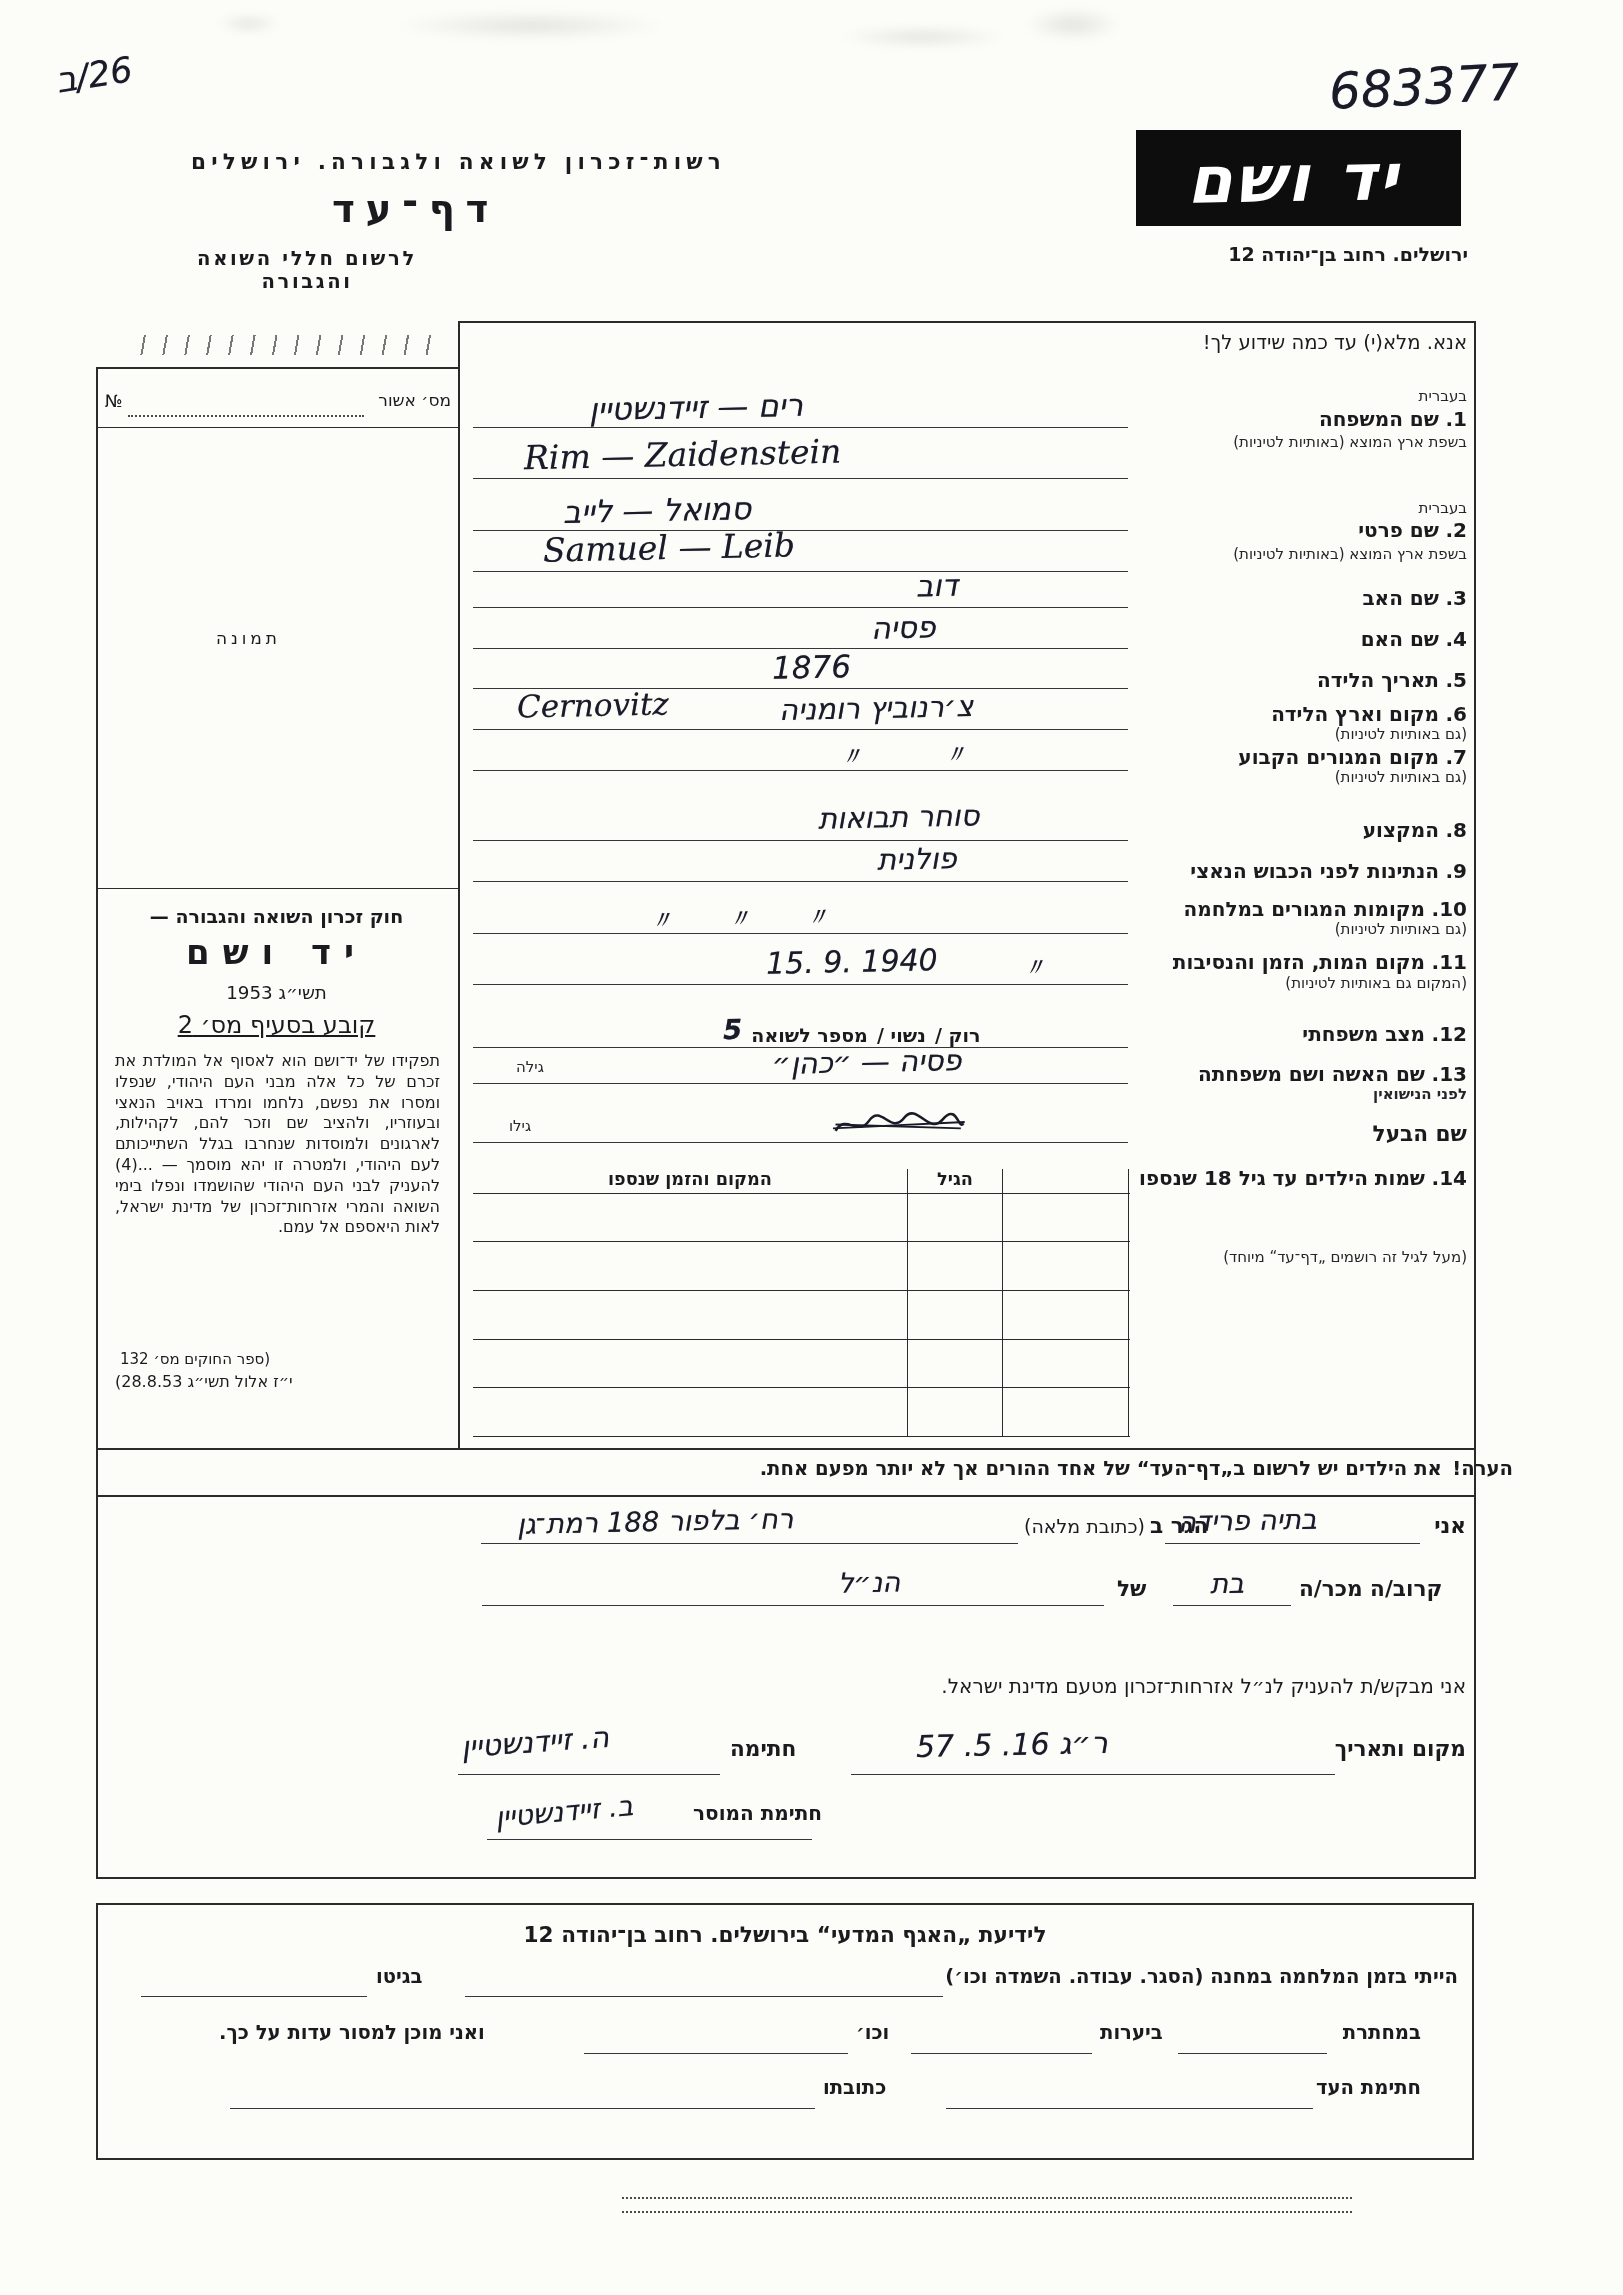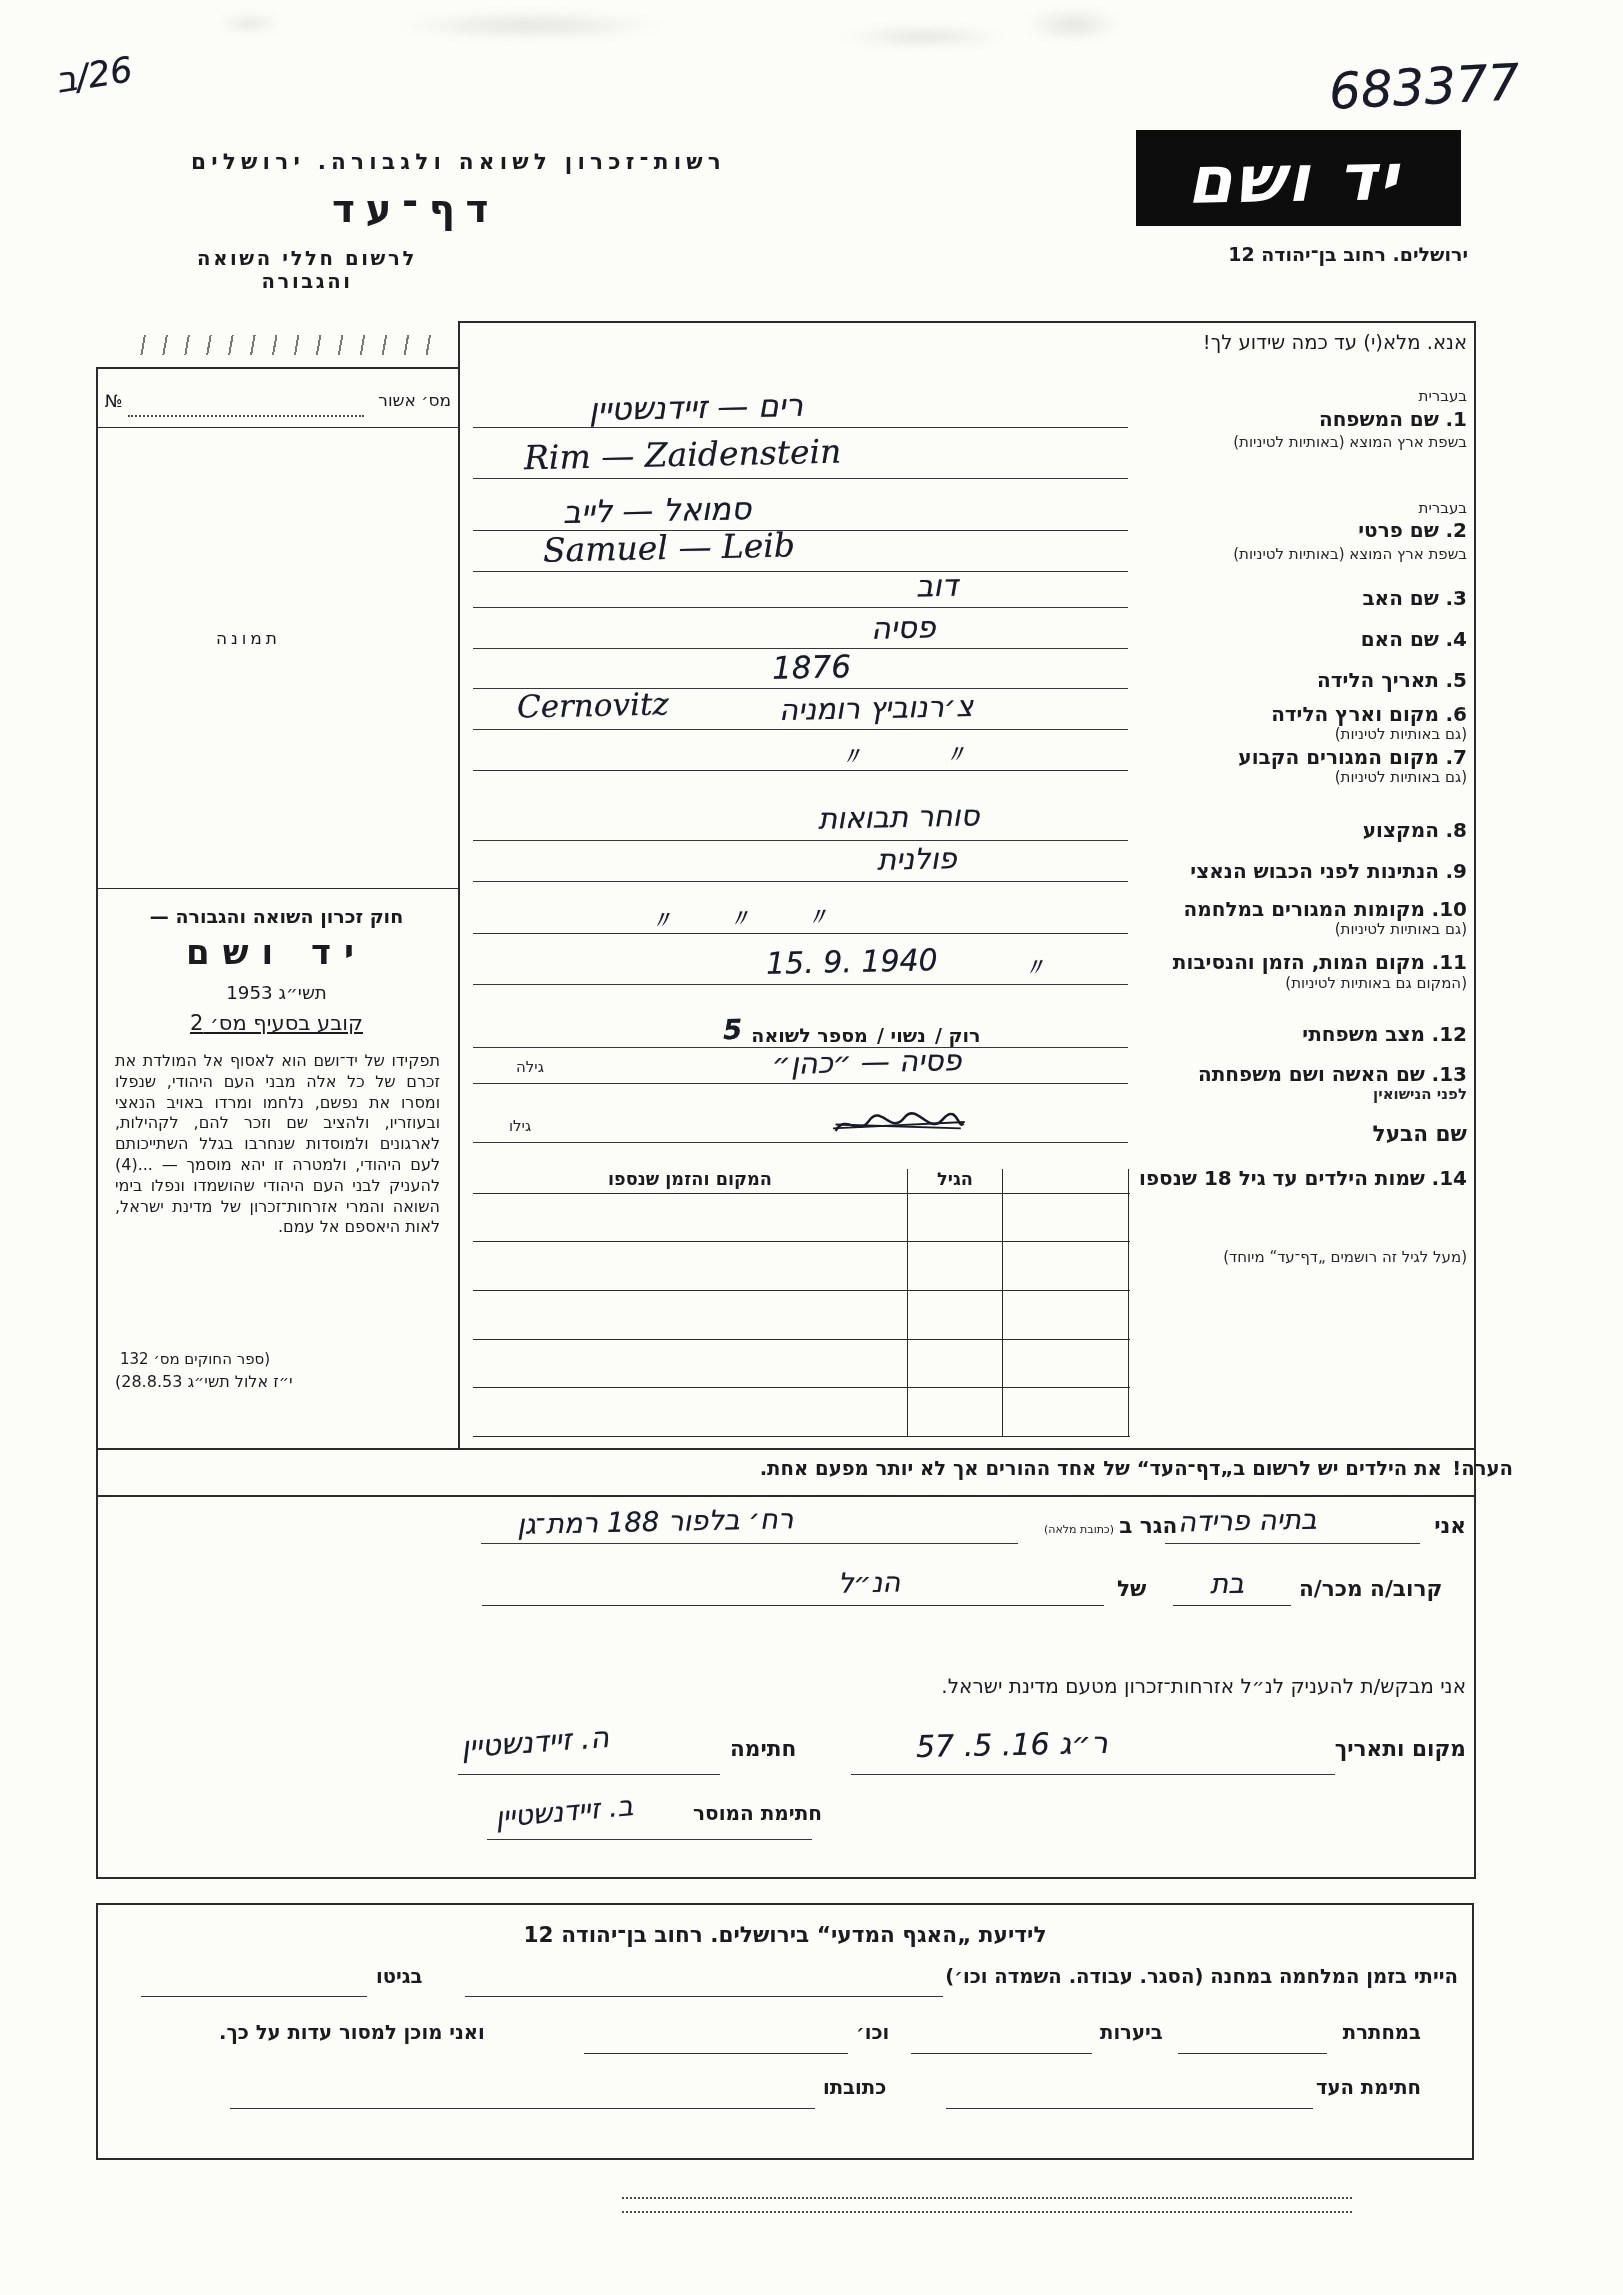--- a/index.html
+++ b/index.html
@@ -77,21 +77,21 @@
 
   <div class="ptext" style="right:1172px;top:390px;font-size:17px;">מס׳ אשור</div>
   <div class="ptext" style="left:105px;top:391px;font-size:17px;">№</div>
   <div class="dots" style="left:128px;top:415px;width:236px;"></div>
 
   <div class="ptext" style="left:216px;top:628px;font-size:17px;letter-spacing:3.9px;">תמונה</div>
 
   <div class="lawbox bold" style="left:111px;top:905px;width:331px;font-size:19px;">חוק זכרון השואה והגבורה —</div>
   <div class="lawbox bold" style="left:111px;top:932px;width:331px;font-size:34px;letter-spacing:13px;">יד ושם</div>
   <div class="lawbox" style="left:111px;top:982px;width:331px;font-size:18.3px;">תשי״ג 1953</div>
-  <div class="lawbox" style="left:111px;top:1011px;width:331px;font-size:21px;text-decoration:underline;">קובע בסעיף מס׳ 2</div>
+  <div class="lawbox" style="left:111px;top:1011px;width:331px;font-size:24px;text-decoration:underline;">קובע בסעיף מס׳ 2</div>
   <div class="abs law-body" style="left:115px;top:1051px;width:325px;font-size:16px;line-height:1.3;">תפקידו של יד־ושם הוא לאסוף אל המולדת את זכרם של כל אלה מבני העם היהודי, שנפלו ומסרו את נפשם, נלחמו ומרדו באויב הנאצי ובעוזריו, ולהציב שם וזכר להם, לקהילות, לארגונים ולמוסדות שנחרבו בגלל השתייכותם לעם היהודי, ולמטרה זו יהא מוסמך — ...(4) להעניק לבני העם היהודי שהושמדו ונפלו בימי השואה והמרי אזרחות־זכרון של מדינת ישראל, לאות היאספם אל עמם.</div>
   <div class="abs" style="left:120px;top:1350px;font-size:15px;">(ספר החוקים מס׳ 132</div>
   <div class="abs" style="left:115px;top:1372px;font-size:16px;">י״ז אלול תשי״ג 28.8.53)</div>
 
   <div class="ftag" style="right:156px;top:387px;">בעברית</div>
   <div class="flabel" style="right:156px;top:407px;">
     <span>1.</span>
     <span>שם המשפחה</span>
   </div>
   <div class="ftag" style="right:156px;top:433px;">בשפת ארץ המוצא (באותיות לטיניות)</div>
@@ -236,21 +236,21 @@
   <div class="abs" style="right:110px;top:1457px;display:flex;gap:10.5px;align-items:baseline;font-size:19.6px;">
     <span class="bold">הערה!</span>
     <span class="bold">את הילדים יש לרשום ב„דף־העד“ של אחד ההורים אך לא יותר מפעם אחת.</span>
   </div>
 
   <div class="ptext bold" style="right:157px;top:1513px;font-size:21.6px;">אני</div>
   <div class="hw" style="left:1178px;top:1504px;font-size:27.5px;">בתיה פרידה</div>
   <div class="wline" style="left:1165px;top:1543px;width:255px;"></div>
   <div class="abs" style="left:1024px;top:1513px;display:flex;gap:5.2px;align-items:baseline;">
     <span class="bold" style="font-size:21.6px;">הגר ב</span>
-    <span style="font-size:11px;margin-left:20px;">(כתובת מלאה)</span>
+    <span style="font-size:19px;">(כתובת מלאה)</span>
   </div>
   <div class="hw" style="left:517px;top:1505px;font-size:27.5px;">רח׳ בלפור 188 רמת־גן</div>
   <div class="wline" style="left:481px;top:1543px;width:537px;"></div>
 
   <div class="ptext bold" style="left:1299px;top:1576px;font-size:21.6px;">קרוב/ה מכר/ה</div>
   <div class="hw" style="left:1210px;top:1567px;font-size:27.5px;">בת</div>
   <div class="wline" style="left:1173px;top:1605px;width:118px;"></div>
   <div class="ptext bold" style="left:1117px;top:1576px;font-size:21.6px;">של</div>
   <div class="hw" style="left:838px;top:1566px;font-size:27.5px;">הנ״ל</div>
   <div class="wline" style="left:482px;top:1605px;width:622px;"></div>

